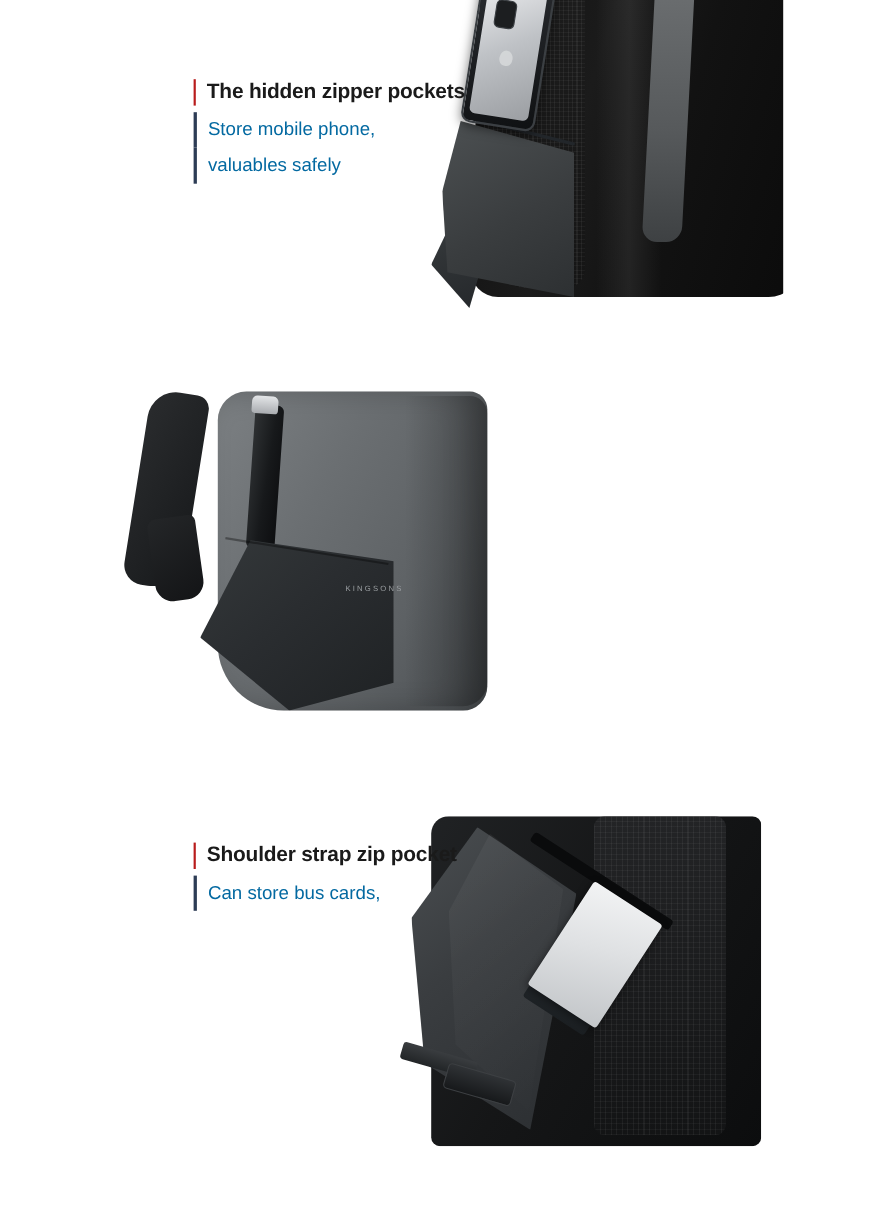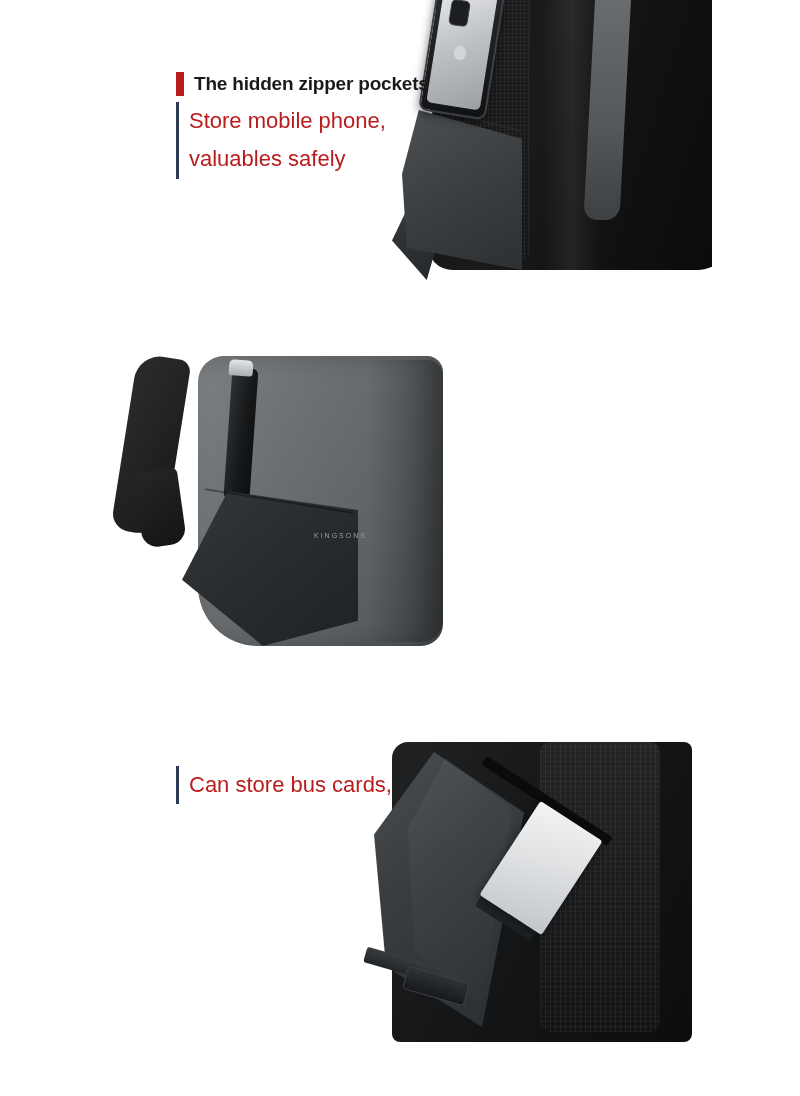--- a/index.html
+++ b/index.html
@@ -27,27 +27,27 @@
     position: absolute;
     z-index: 5;
   }
   .feature-title {
     font-size: 19px;
     font-weight: bold;
     color: #1a1a1a;
     letter-spacing: -0.2px;
     line-height: 1.25;
     padding-left: 10px;
-    border-left: 8px solid #b91c1c;
+    border-left: 2px solid #b91c1c;
     margin-bottom: 6px;
     white-space: nowrap;
   }
   .feature-line {
-    font-size: 22px;
-    color: #b91c1c;
+    font-size: 17px;
+    color: #0369a1;
     line-height: 1.2;
     padding-left: 10px;
     border-left: 3px solid #2d3c55;
     padding-top: 6px;
     padding-bottom: 6px;
     white-space: nowrap;
   }
 
   
   #section-1-photo {
@@ -414,16 +414,17 @@
     <div class="s3-strap"></div>
     <div class="s3-strap-edge"></div>
     <div class="s3-pocketmouth"></div>
     <div class="s3-card2"></div>
     <div class="s3-card"></div>
     <div class="s3-webbing"></div>
     <div class="s3-buckle"></div>
   </div>
 
   <div class="feature-block" style="left:176px; top:766px;">
+    <div class="feature-title">Shoulder strap zip pocket</div>
     <div class="feature-line">Can store bus cards,</div>
   </div>
 
 </div>
 
 </body></html>

